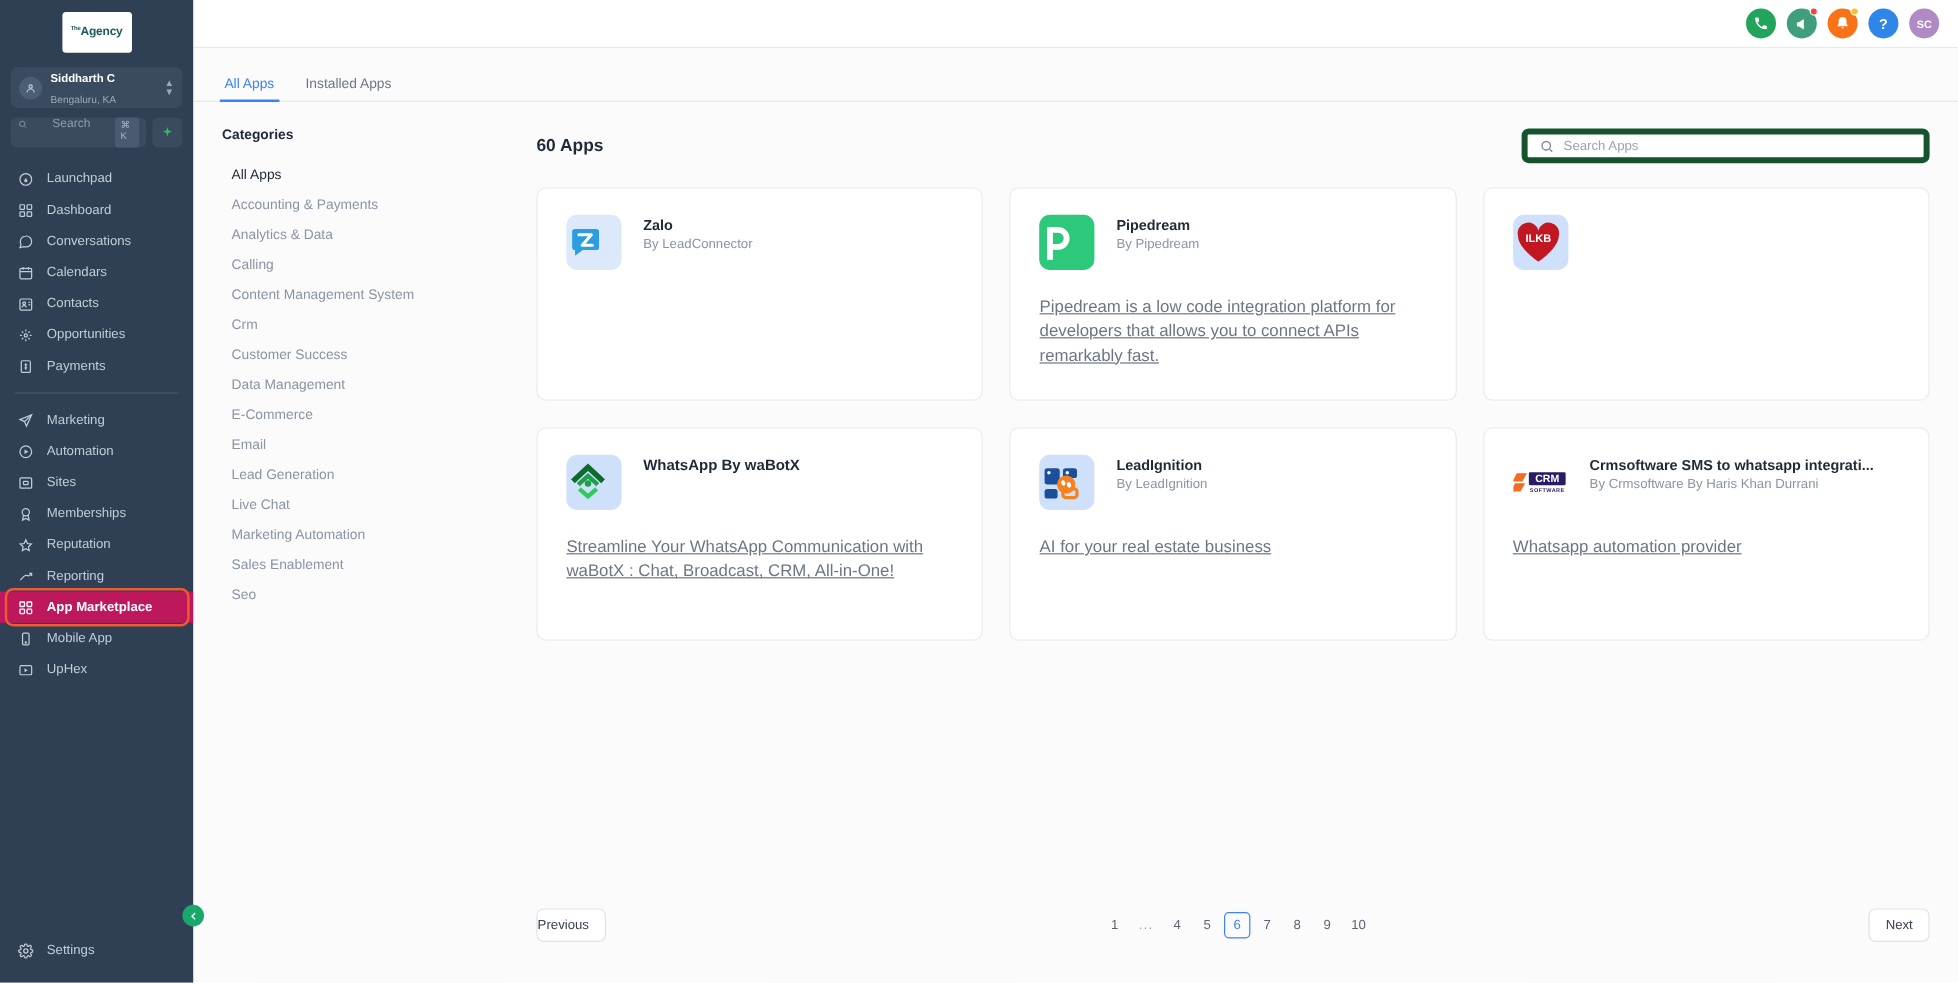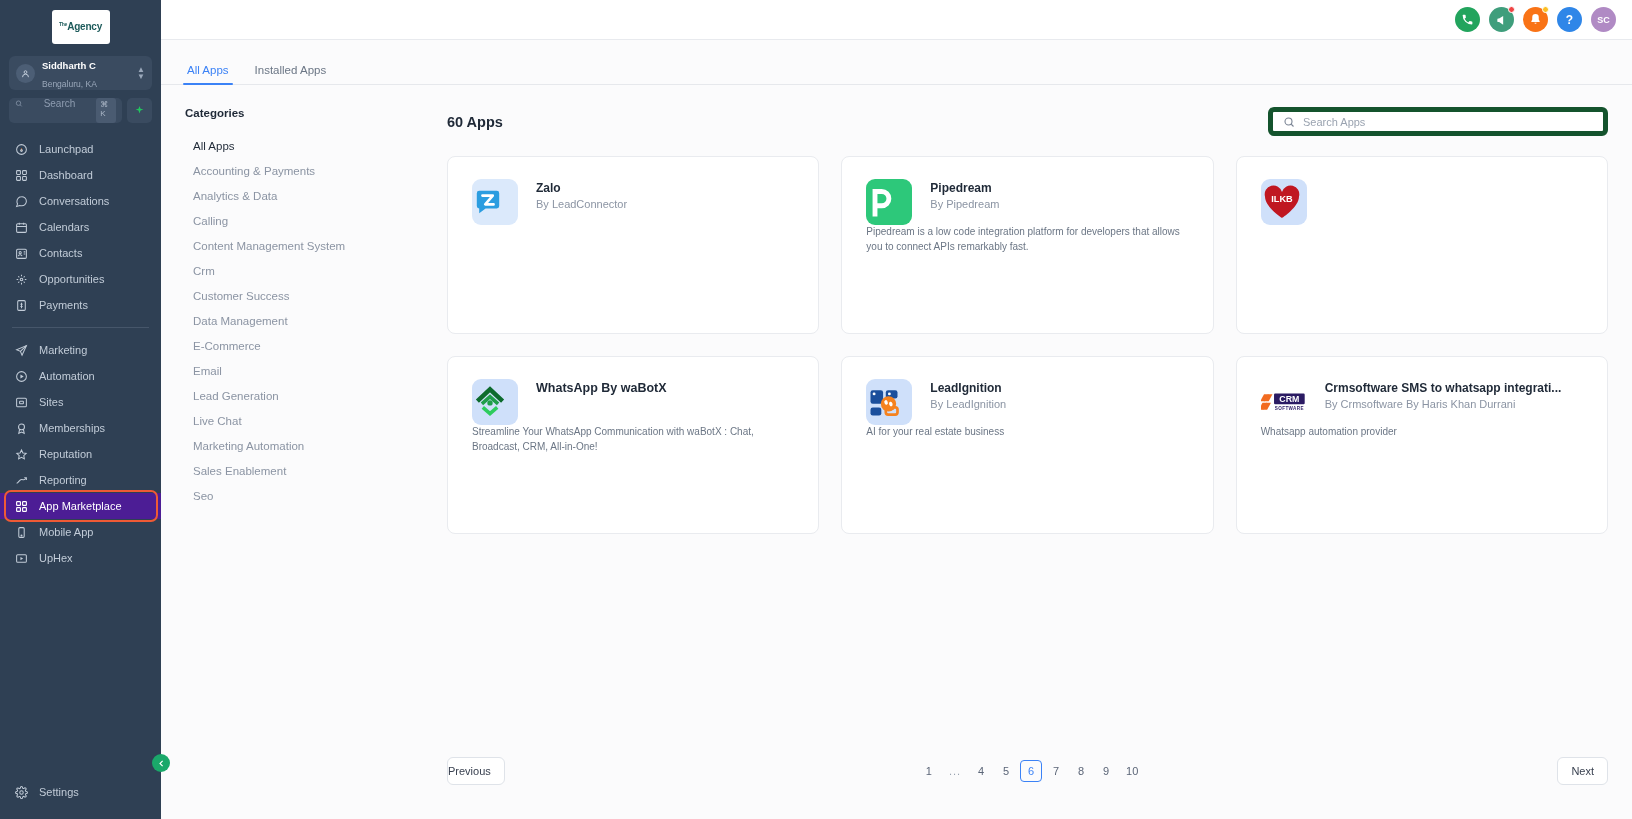--- a/index.html
+++ b/index.html
@@ -55,21 +55,21 @@
   }
 
   .nav { margin-top: 13px; flex: 1; overflow: hidden; }
   .nav-item {
     height: 26px; display: flex; align-items: center; gap: 10px;
     padding: 0 16px 0 14px; color: #c2ccd8; font-size: 11px; cursor: pointer;
     position: relative;
   }
   .nav-item .ic { width: 15px; height: 15px; flex: 0 0 15px; display: flex;
     align-items: center; justify-content: center; }
-  .nav-item.active { background: #4c1d95; color: #ffffff; font-weight: 400; }
+  .nav-item.active { background: #be185d; color: #ffffff; font-weight: 700; }
   .nav-sep { height: 1px; background: #46566a; margin: 9px 12px 9px 12px; }
 
   .hl-ring {
     position: absolute; left: 4px; right: 3px; top: -3px; bottom: -3px;
     border: 2.5px solid #ef5a35; border-radius: 7px; pointer-events: none;
   }
 
   .nav-bottom { padding-bottom: 14px; }
   .collapse-btn {
     position: absolute; right: -9px; bottom: 47px;
@@ -162,21 +162,21 @@
     display: flex; align-items: center; justify-content: flex-start; overflow: hidden;
   }
   .card-meta { padding-top: 2px; min-width: 0; flex: 1; }
   .card-name {
     font-size: 12px; font-weight: 700; color: #1f2937;
     white-space: nowrap; overflow: hidden; text-overflow: ellipsis;
   }
   .card-by { font-size: 11px; color: #8b94a3; margin-top: 3px;
     white-space: nowrap; overflow: hidden; text-overflow: ellipsis; }
   .card-desc {
-    font-size: 10px; color: #6b7685; line-height: 1.45;
+    margin-top: 20px; font-size: 14px; color: #6b7685; line-height: 1.45; text-decoration: underline;
   }
   .card.no-by .card-name { font-size: 12.5px; }
 
   .pager {
     margin-top: auto; padding: 0 0 34px 0; display: flex; align-items: center;
     justify-content: space-between;
   }
   .pbtn {
     height: 28px; padding: 0 13px; border: 1px solid #dfe3e9; border-radius: 6px;
     background: #fff; font-size: 11px; color: #394150; cursor: pointer;

